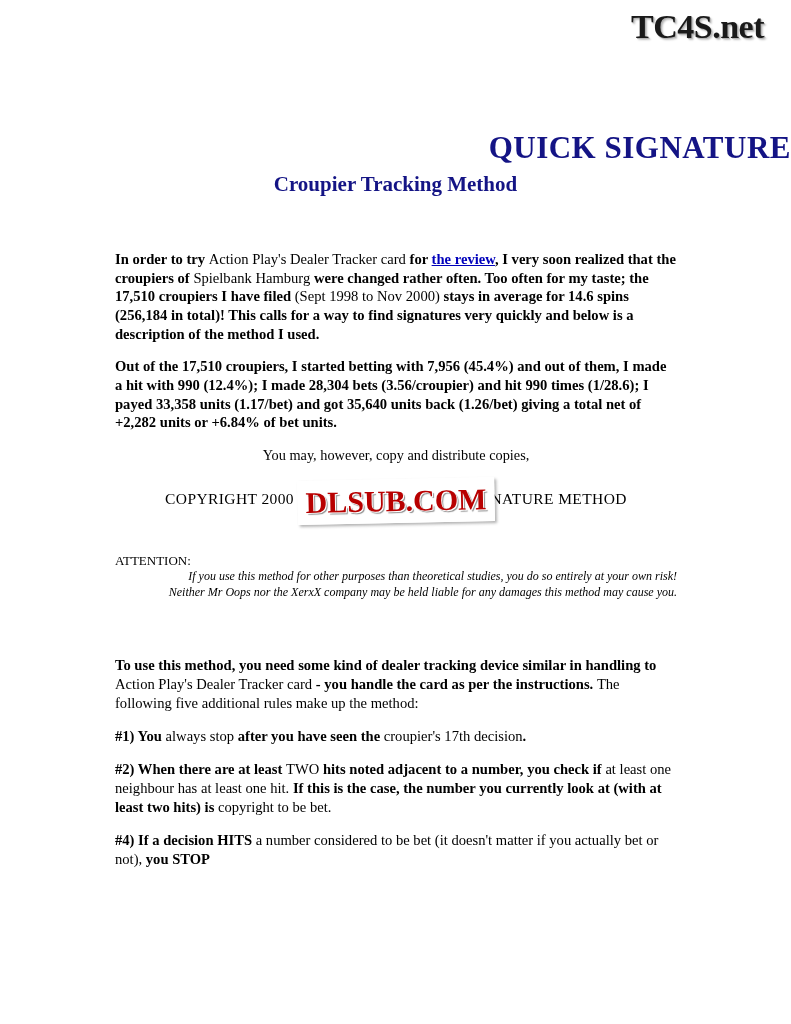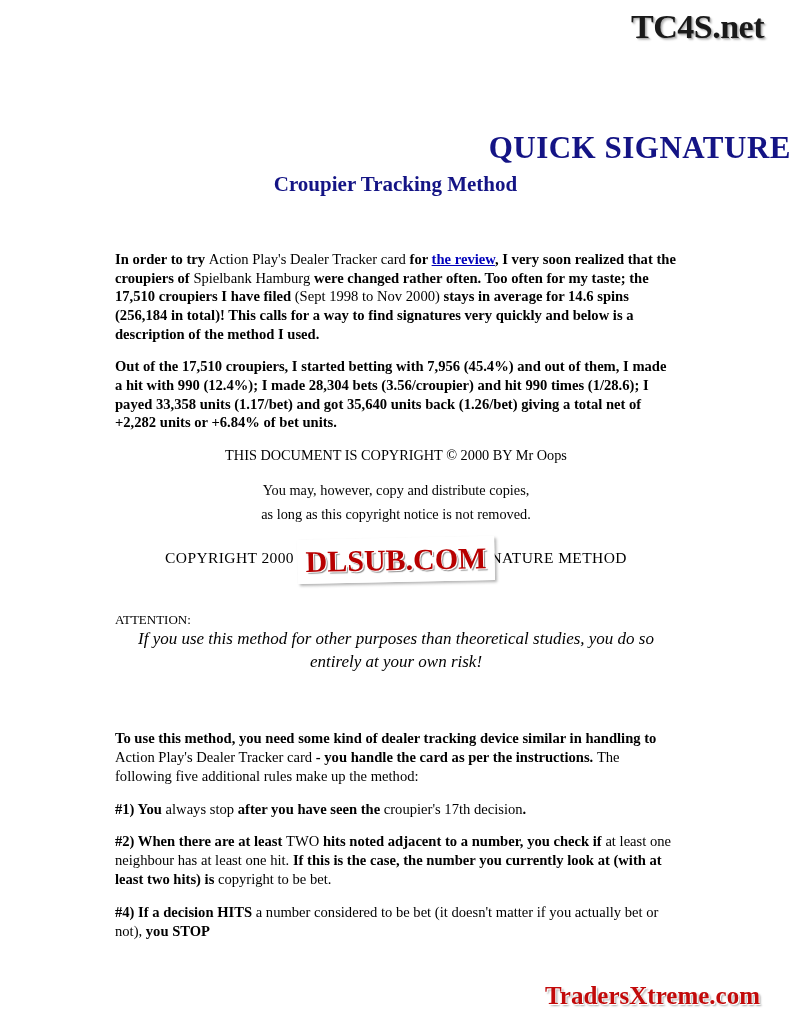--- a/index.html
+++ b/index.html
@@ -137,23 +137,23 @@
     text-shadow: 1px 1px 0 #ffffff, 2px 2px 1px rgba(0,0,0,0.45);
     white-space: nowrap;
     box-shadow: 2px 2px 3px rgba(0,0,0,0.3);
   }
 
   .attention-title {
     font-size: 13px;
     margin-top: 28px;
   }
   .attention-body {
-    text-align: center;
+    text-align: right;
     font-style: italic;
-    font-size: 17px;
+    font-size: 12px;
     line-height: 1.3;
   }
 
   .spacer-large { height: 56px; }
 
   .rule-para {
     margin: 0 0 14px 0;
     font-size: 14.6px;
     line-height: 1.3;
   }
@@ -168,41 +168,39 @@
   <div class="title-main">QUICK SIGNATURE</div>
   <div class="title-sub">Croupier Tracking Method</div>
 
   <div class="content">
 
     <p class="para"><b>In order to try </b><span>Action Play's Dealer Tracker card </span><b>for </b><a class="review-link" href="#">the review</a><b>, I very soon realized that the croupiers of </b><span>Spielbank Hamburg </span><b>were changed rather often. Too often for my taste; the 17,510 croupiers I have filed </b><span>(Sept 1998 to Nov 2000) </span><b>stays in average for 14.6 spins (256,184 in total)! This calls for a way to find signatures very quickly and below is a description of the method I used.</b></p>
 
     <p class="para"><b>Out of the 17,510 croupiers, I started betting with 7,956 (45.4%) and out of them, I made a hit with 990 (12.4%); I made 28,304 bets (3.56/croupier) and hit 990 times (1/28.6); I payed 33,358 units (1.17/bet) and got 35,640 units back (1.26/bet) giving a total net of +2,282 units or +6.84% of bet units.</b></p>
 
     <div class="centered-block">
-      <div class="copyright-line">THIS DOCUMENT IS COPYRIGHT © 2000 BY Mr Oops</div>
       <div class="permit-line">You may, however, copy and distribute copies,</div>
-      <div>as long as this copyright notice is not removed.</div>
     </div>
 
     <div class="banner-row">
       <div class="banner-text">COPYRIGHT 2000 BY MR OOPS - QUICK SIGNATURE METHOD</div>
       <div class="watermark">DLSUB.COM</div>
     </div>
 
     <div class="attention-title">ATTENTION:</div>
     <div class="attention-body">If you use this method for other purposes than theoretical studies, you do so entirely at your own risk!</div>
+    <div class="attention-body">Neither Mr Oops nor the XerxX company may be held liable for any damages this method may cause you.</div>
 
     <div class="spacer-large"></div>
 
     <p class="rule-para"><b>To use this method, you need some kind of dealer tracking device similar in handling to </b><span>Action Play's Dealer Tracker card </span><b>- you handle the card as per the instructions. </b><span>The following five additional rules make up the method:</span></p>
 
     <p class="rule-para"><b>#1)</b><b> You </b><span>always stop </span><b>after you have seen the </b><span>croupier's 17th decision</span><b>.</b></p>
 
     <p class="rule-para"><b>#2)</b><b> When there are at least </b><span>TWO </span><b>hits noted adjacent to a number, you check if </b><span>at least one neighbour has at least one hit. </span><b>If this is the case, the number you currently look at (with at least two hits) is </b><span>copyright to be bet.</span></p>
 
 
     <p class="rule-para"><b>#4)</b><b> If a decision HITS </b><span>a number considered to be bet (it doesn't matter if you actually bet or not), </span><b>you STOP</b><span></span></p>
 
   </div>
 
-  <div class="logo-txtreme">TradersXtreme.com</div>
 
 </div>
 
 </body></html>

